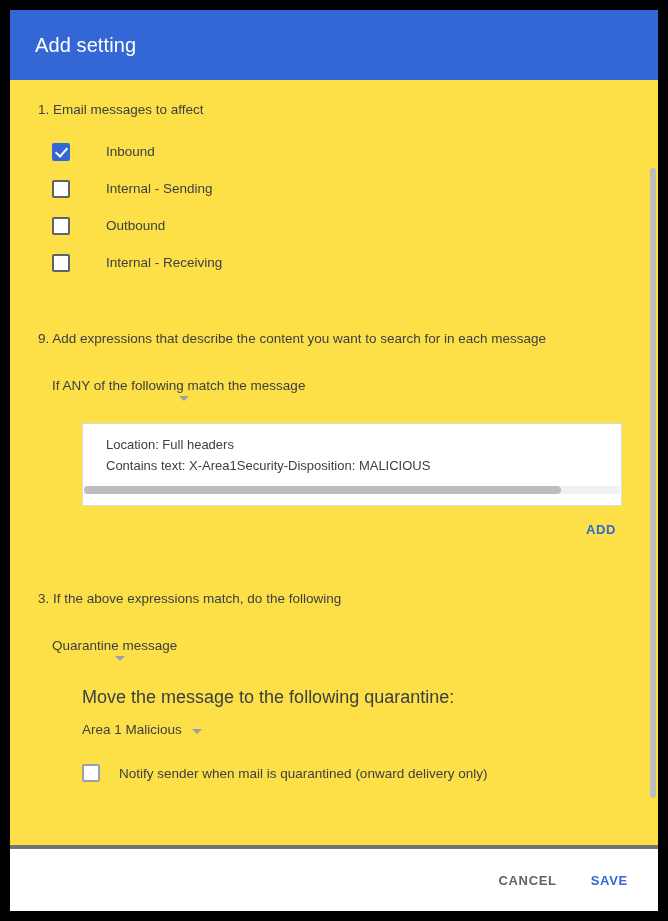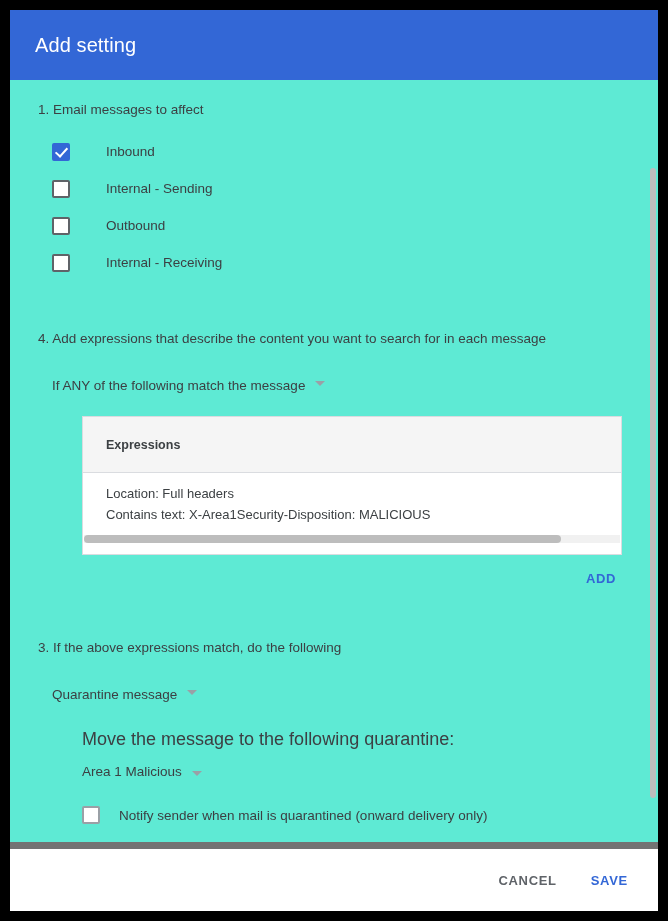--- a/index.html
+++ b/index.html
@@ -42,22 +42,22 @@
     font-size: 20px;
     font-weight: normal;
     letter-spacing: 0.1px;
   }
 
   
   .dialog-body {
     flex: 1 1 auto;
     position: relative;
     overflow: hidden;
-    background: #5eead4;
-    border-bottom: 7px solid #737373;
+    background: #fde047;
+    border-bottom: 4px solid #737373;
   }
   .body-inner {
     padding: 22px 28px 10px 28px;
     box-sizing: border-box;
     height: 100%;
   }
 
   .section-label {
     font-size: 13.5px;
     color: #3c4043;
@@ -106,20 +106,22 @@
   }
 
   
   .section2 {
     margin-top: 50px;
   }
   .dropdown-row {
     margin-top: 26px;
     margin-left: 14px;
     display: inline-flex;
+    align-items: center;
+    flex-direction: column;
   }
   .dd-text {
     font-size: 13.5px;
     color: #3c4043;
   }
   .caret {
     width: 0;
     height: 0;
     border-left: 5px solid transparent;
     border-right: 5px solid transparent;
@@ -304,31 +306,28 @@
           <span class="cbox"></span>
           <span class="check-label">Outbound</span>
         </div>
         <div class="check-row">
           <span class="cbox"></span>
           <span class="check-label">Internal - Receiving</span>
         </div>
       </div>
 
       <div class="section2">
-        <div class="section-label">4. Add expressions that describe the content you want to search for in each message</div>
+        <div class="section-label">9. Add expressions that describe the content you want to search for in each message</div>
 
         <div class="dropdown-row">
           <span class="dd-text">If ANY of the following match the message</span>
           <span class="caret"></span>
         </div>
 
         <div class="expr-card">
-          <div class="expr-head">
-            <span class="expr-head-title">Expressions</span>
-          </div>
           <div class="expr-rows">
             <div class="expr-row">Location: Full headers</div>
             <div class="expr-row">Contains text: X-Area1Security-Disposition: MALICIOUS</div>
             <div class="hscroll">
               <div class="hscroll-thumb"></div>
             </div>
           </div>
         </div>
 
         <div class="add-row">

